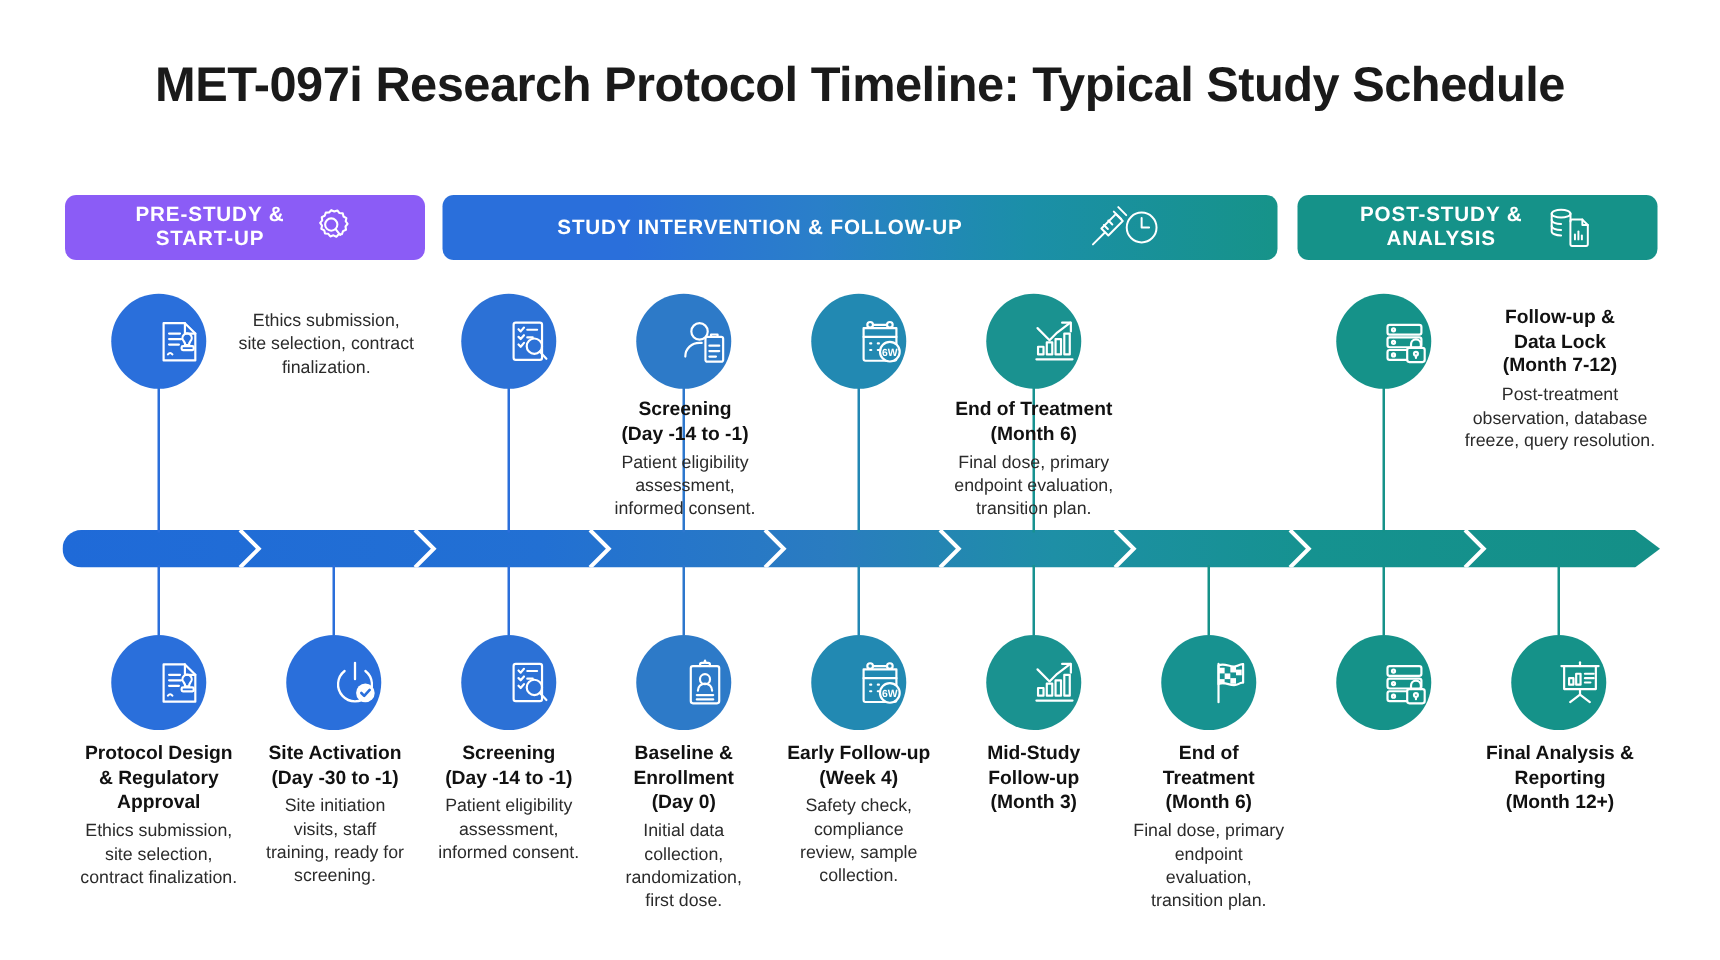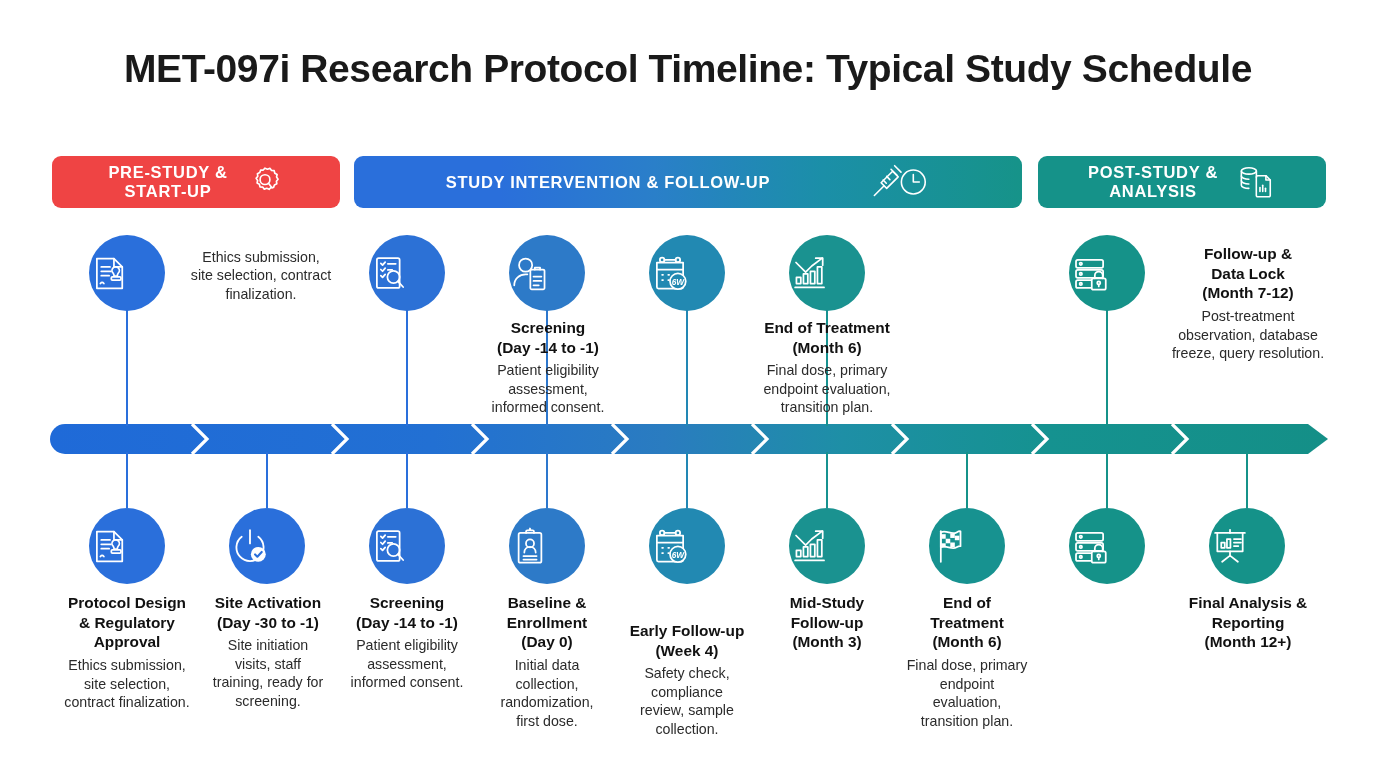--- a/index.html
+++ b/index.html
@@ -36,21 +36,21 @@
   .phase-icon { display: flex; align-items: center; }
   .phase-icon svg { display: block; }
 
   
   .spine-wrap { position: absolute; left: 50px; top: 424px; width: 1278px; height: 30px; }
   .spine-wrap svg { display: block; }
 
   
   .circle {
     position: absolute; border-radius: 50%;
-    display: flex; align-items: center; justify-content: flex-start; font-style: italic;
+    display: flex; align-items: center; justify-content: flex-end;
   }
   .circle svg { display: block; }
 
   .stem { position: absolute; width: 2px; }
 
   .ms-text { position: absolute; text-align: center; }
   .ms-title {
     font-size: 15.4px; font-weight: bold; color: #111111;
     line-height: 1.28; white-space: pre-line;
   }
@@ -59,21 +59,21 @@
     margin-top: 4px; white-space: pre-line;
   }
 </style>
 </head>
 <body>
 
 <div id="root">
 
   <div class="title">MET-097i Research Protocol Timeline: Typical Study Schedule</div>
 
-  <div class="phase-bar" id="phase-bar-0" style="left:52px; width:288px; background:#ef4444;align-items:center;">
+  <div class="phase-bar" id="phase-bar-0" style="left:52px; width:288px; background:#8b5cf6;align-items:center;">
     <span class="phase-label">PRE-STUDY &amp;
 START-UP</span>
     <span class="phase-icon">
       <svg width="38" height="38" viewBox="0 0 48 48" fill="none" stroke="#fff" stroke-width="2.1" stroke-linecap="round" stroke-linejoin="round">
         <path d="M24 6.5 l3.1 1.4 3.1 -1.1 2.1 2.6 3.3 .3 .8 3.2 2.9 1.6 -.7 3.2 1.9 2.7 -2.1 2.6 .5 3.3 -3 1.4 -1.1 3.1 -3.3 .1 -2.3 2.4 -3 -1.4 -3.1 1.1 -2.1 -2.6 -3.3 -.3 -.8 -3.2 -2.9 -1.6 .7 -3.2 -1.9 -2.7 2.1 -2.6 -.5 -3.3 3 -1.4 1.1 -3.1 3.3 -.1z"></path>
         <circle cx="24" cy="21" r="6.2"></circle>
         <path d="M28.4 25.6 L33 31.5"></path>
       </svg>
     </span>
   </div>
@@ -449,21 +449,21 @@
   <div class="ms-text" style="left:473px; top:593px; width:148px;">
     <div class="ms-title">Baseline &amp;
 Enrollment
 (Day 0)</div>
     <div class="ms-desc">Initial data
 collection,
 randomization,
 first dose.</div>
   </div>
 
-  <div class="ms-text" style="left:608px; top:593px; width:158px;margin-top:28px;">
+  <div class="ms-text" style="left:608px; top:593px; width:158px;">
     <div class="ms-title">Early Follow-up
 (Week 4)</div>
     <div class="ms-desc">Safety check,
 compliance
 review, sample
 collection.</div>
   </div>
 
   <div class="ms-text" style="left:744px; top:593px; width:166px;">
     <div class="ms-title">Mid-Study

